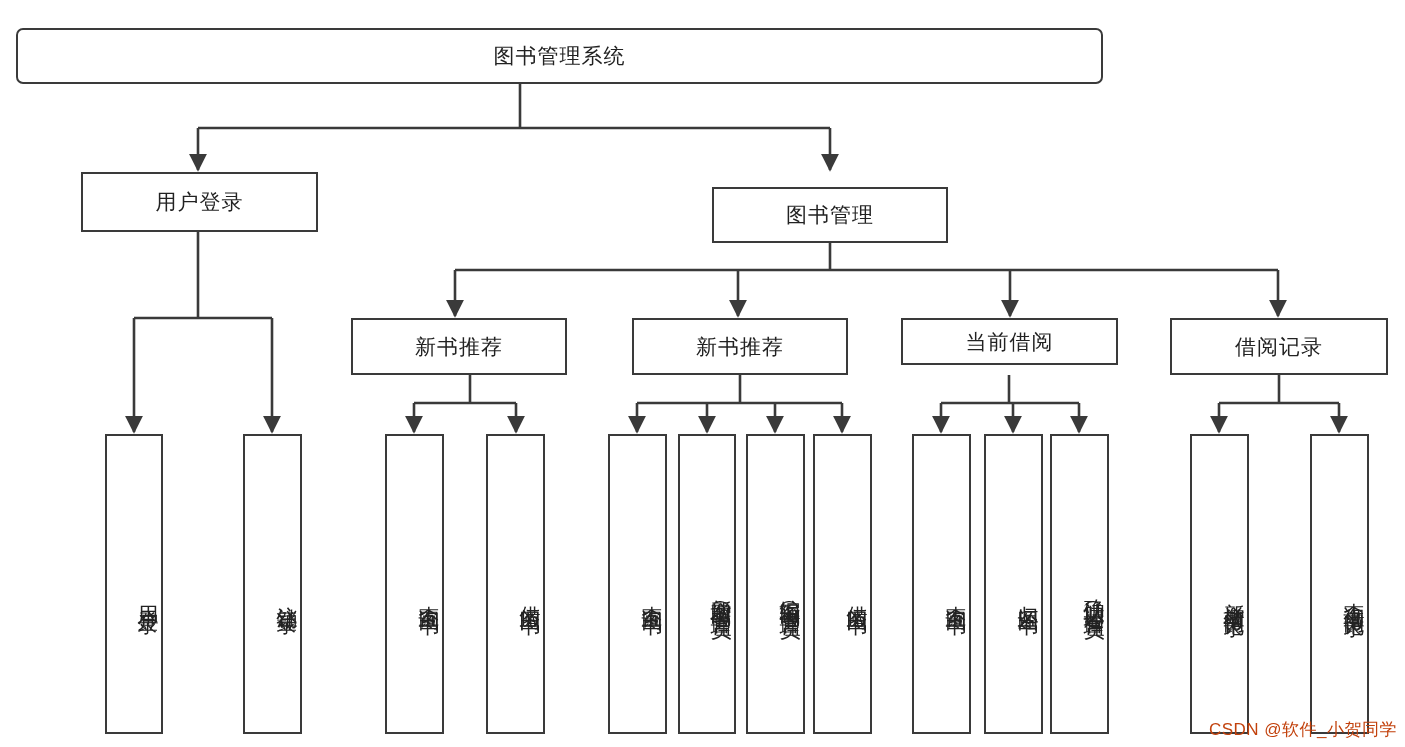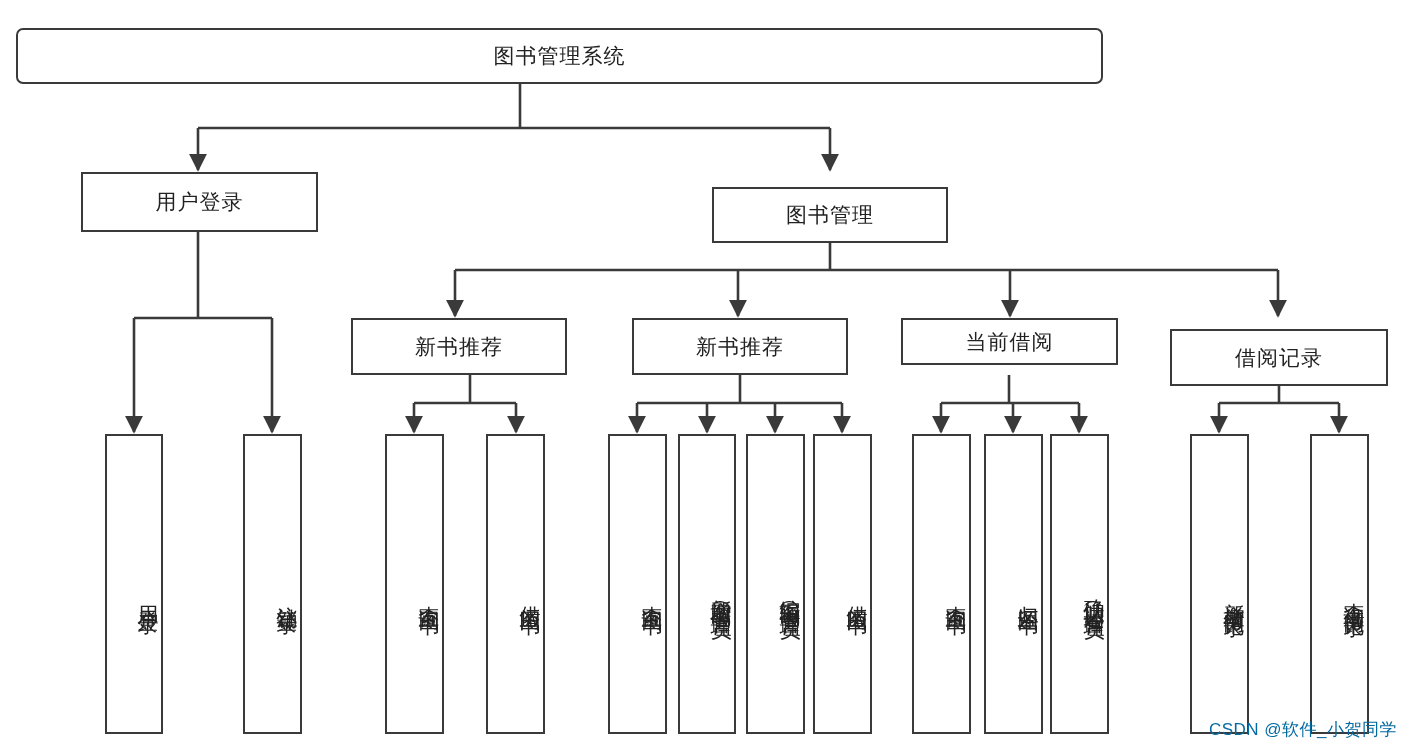--- a/index.html
+++ b/index.html
@@ -57,21 +57,21 @@
   }
   .node.vertical .label {
     writing-mode: vertical-rl;
     text-orientation: upright;
   }
   #watermark {
     position: absolute;
     right: 8px;
     bottom: 6px;
     font-size: 17px;
-    color: #0369a1;
+    color: #c2410c;
     letter-spacing: 0.5px;
     white-space: nowrap;
   }
 </style>
 </head>
 <body>
 
 <div id="diagram-root">
 
   <svg id="connectors" viewBox="0 0 1405 747">
@@ -140,21 +140,21 @@
 
   <div class="node horizontal" style="left: 351px; top: 318px; width: 216px; height: 57px;">
     <span class="label">新书推荐</span>
   </div>
   <div class="node horizontal" style="left: 632px; top: 318px; width: 216px; height: 57px;">
     <span class="label">新书推荐</span>
   </div>
   <div class="node horizontal" style="left: 901px; top: 318px; width: 217px; height: 47px;">
     <span class="label">当前借阅</span>
   </div>
-  <div class="node horizontal" style="left: 1170px; top: 329px; width: 218px; height: 57px;">
+  <div class="node horizontal" style="left: 1170px; top: 318px; width: 218px; height: 57px;">
     <span class="label">借阅记录</span>
   </div>
 
   <div class="node vertical" style="left: 105px; top: 434px; width: 58px; height: 300px;">
     <span class="label">用户登录</span>
   </div>
   <div class="node vertical" style="left: 243px; top: 434px; width: 59px; height: 300px;">
     <span class="label">注销登录</span>
   </div>
   <div class="node vertical" style="left: 385px; top: 434px; width: 59px; height: 300px;">

